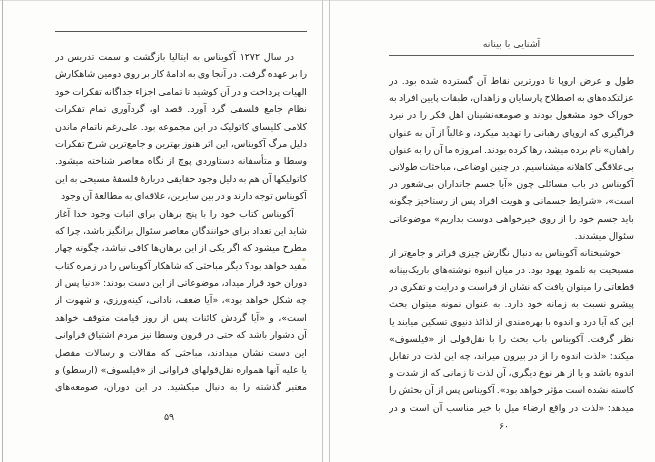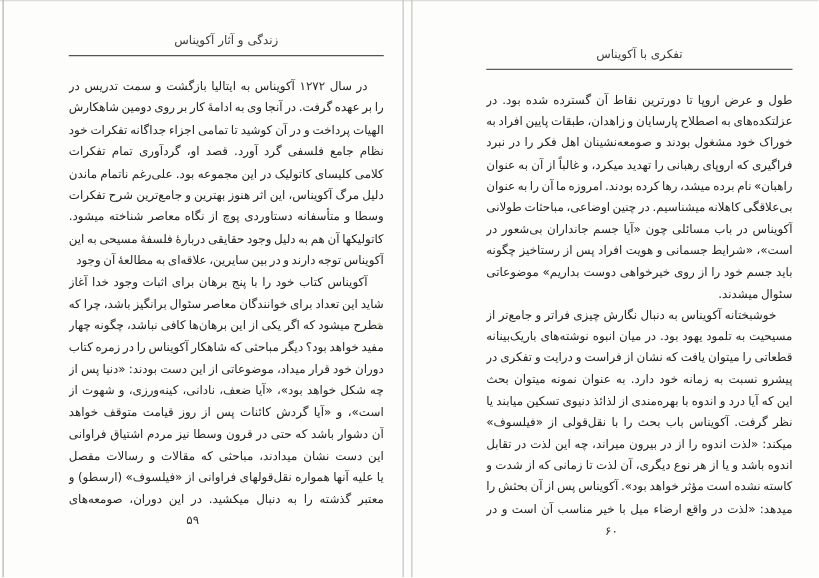--- a/index.html
+++ b/index.html
@@ -25,36 +25,35 @@
   .lines{margin-top:16px;}
   .line{
     height:17.4px;line-height:17.4px;overflow:hidden;
     font-size:9.5px;word-spacing:-1px;
     text-align:justify;text-align-last:justify;
   }
   .page-right .line{height:17.2px;line-height:17.2px;}
   .line.indent{padding-right:13px;}
   .line.short{text-align:right;text-align-last:right;}
 
-  .pagenum{position:absolute;font-size:9.5px;color:#2e2e2e;width:40px;text-align:left;}
+  .pagenum{position:absolute;font-size:9.5px;color:#2e2e2e;width:40px;text-align:center;}
   .pagenum-left{left:149px;top:411px;}
   .pagenum-right{left:484px;top:420px;}
 </style>
 </head>
 <body>
 
 <div class="stage">
   <div class="edge-top"></div>
   <div class="edge-left"></div>
   <div class="gutter g1"></div>
   <div class="gutter g2"></div>
   <div class="speck"></div>
 
   <div class="page page-left">
-    <div class="runhead">زندگی و آثار آکویناس</div>
     <div class="rule"></div>
     <div class="lines">
       <div class="line indent">در سال ۱۲۷۲ آکویناس به ایتالیا بازگشت و سمت تدریس در دانشگاه ناپل</div>
       <div class="line">را بر عهده گرفت. در آنجا وی به ادامهٔ کار بر روی دومین شاهکارش جامع</div>
       <div class="line">الهیات پرداخت و در آن کوشید تا تمامی اجزاء جداگانه تفکرات خود را در یک</div>
       <div class="line">نظام جامع فلسفی گرد آورد. قصد او، گردآوری تمام تفکرات اخلاقی، الهی و</div>
       <div class="line">کلامی کلیسای کاتولیک در این مجموعه بود. علی‌رغم ناتمام ماندن آن به</div>
       <div class="line">دلیل مرگ آکویناس، این اثر هنوز بهترین و جامع‌ترین شرح تفکرات در قرون</div>
       <div class="line">وسطا و متأسفانه دستاوردی پوچ از نگاه معاصر شناخته میشود. امروزه تنها</div>
       <div class="line">کاتولیکها آن هم به دلیل وجود حقایقی دربارهٔ فلسفهٔ مسیحی به این اثر</div>
@@ -68,21 +67,21 @@
       <div class="line">است»، و «آیا گردش کائنات پس از روز قیامت متوقف خواهد شد». شاید باور</div>
       <div class="line">آن دشوار باشد که حتی در قرون وسطا نیز مردم اشتیاق فراوانی به مباحثی از</div>
       <div class="line">این دست نشان میدادند، مباحثی که مقالات و رسالات مفصل آکویناس بر له</div>
       <div class="line">یا علیه آنها همواره نقل‌قولهای فراوانی از «فیلسوف» (ارسطو) و سایر منابع</div>
       <div class="line">معتبر گذشته را به دنبال میکشید. در این دوران، صومعه‌های بی‌شماری در</div>
     </div>
   </div>
   <div class="pagenum pagenum-left">۵۹</div>
 
   <div class="page page-right">
-    <div class="runhead">تفکری با آکویناس</div>
+    <div class="runhead">آشنایی با بینانه</div>
     <div class="rule"></div>
     <div class="lines">
       <div class="line">طول و عرض اروپا تا دورترین نقاط آن گسترده شده بود. در قلمرو این</div>
       <div class="line">عزلتکده‌های به اصطلاح پارسایان و زاهدان، طبقات پایین افراد به خورد و</div>
       <div class="line">خوراک خود مشغول بودند و صومعه‌نشینان اهل فکر را در نبرد علیه بیماری</div>
       <div class="line">فراگیری که اروپای رهبانی را تهدید میکرد، و غالباً از آن به عنوان «بیماری</div>
       <div class="line">راهبان» نام برده میشد، رها کرده بودند. امروزه ما آن را به عنوان بهت‌زدگی و</div>
       <div class="line">بی‌علاقگی کاهلانه میشناسیم. در چنین اوضاعی، مباحثات طولانی و جدی</div>
       <div class="line">آکویناس در باب مسائلی چون «آیا جسم جانداران بی‌شعور در کنترل روحشان</div>
       <div class="line">است»، «شرایط جسمانی و هویت افراد پس از رستاخیز چگونه است» و «آیا</div>

